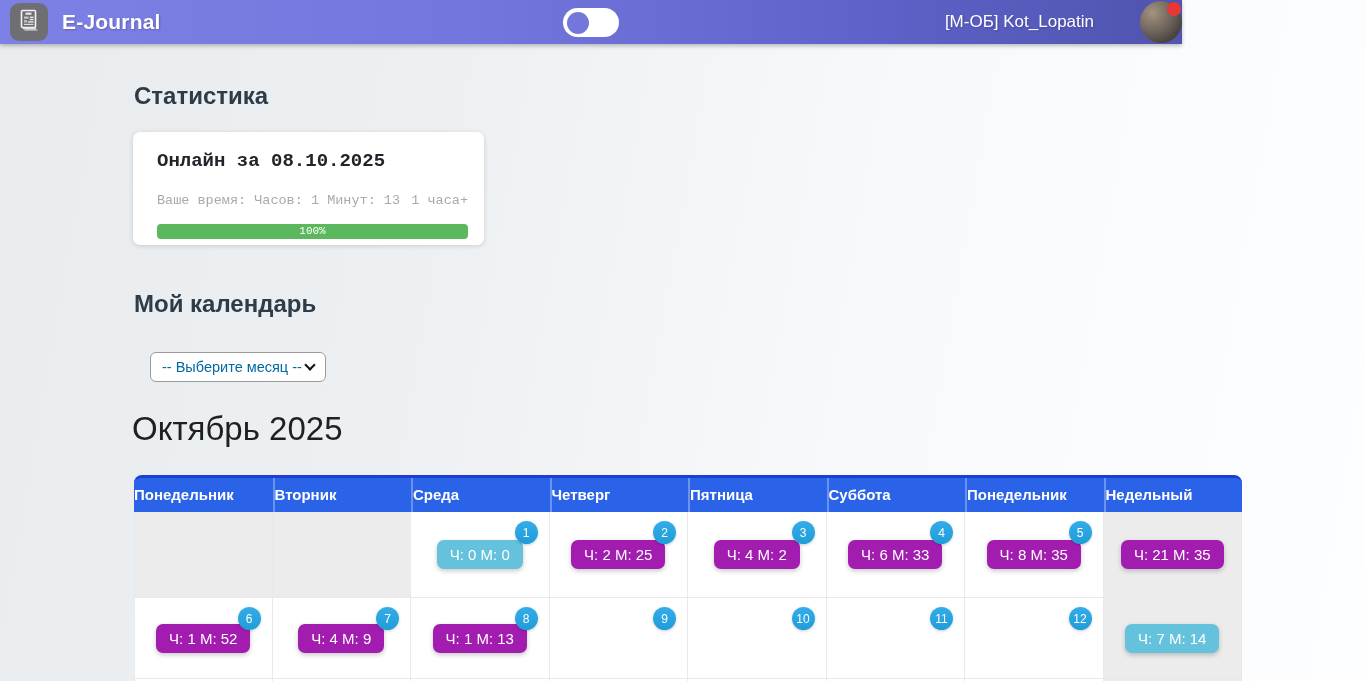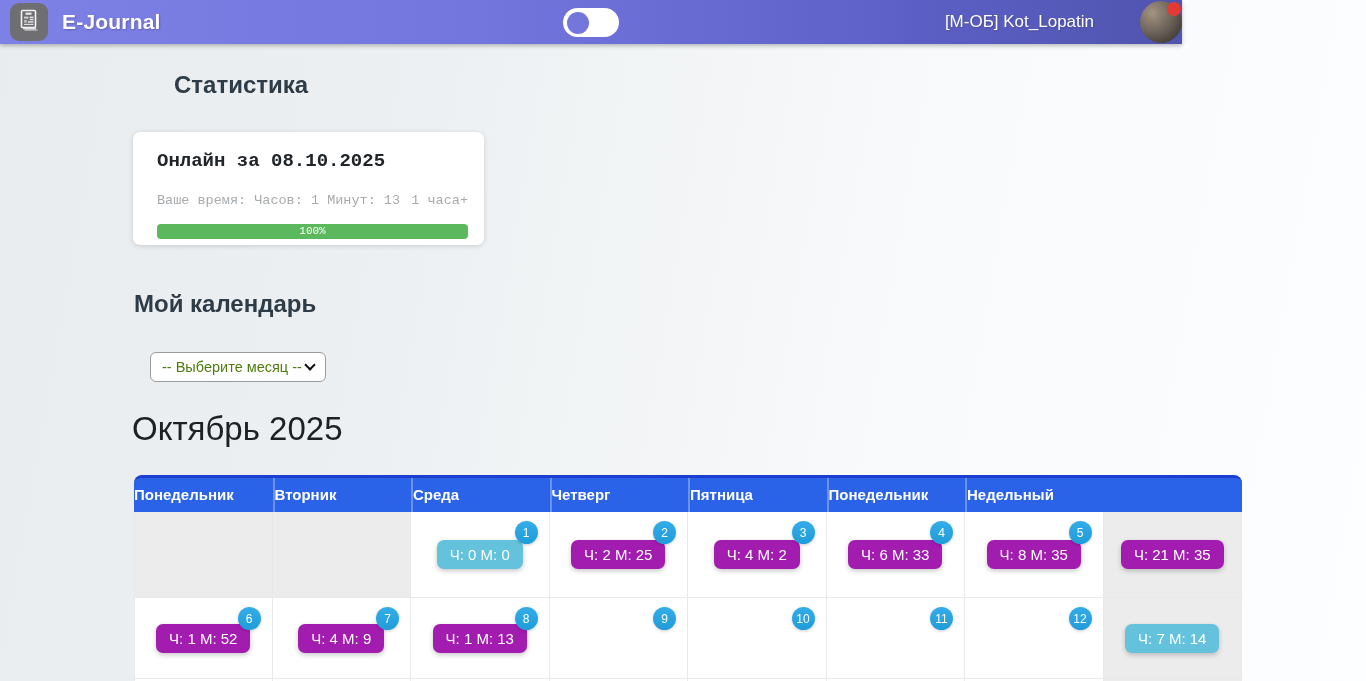--- a/index.html
+++ b/index.html
@@ -45,21 +45,21 @@
   }
   .avatar .dot {
     position:absolute; top:1px; right:1px; width:14px; height:14px;
     border-radius:50%; background:#e53935;
   }
 
   
   .section-title {
     position:absolute; left:134px; color:#2e3c48; font-size:24px; font-weight:bold;
   }
-  #stats-title { top:71px;margin-left:40px; }
+  #stats-title { top:82px; }
   #calendar-title { top:290px; }
 
   .stat-card {
     position:absolute; left:133px; top:132px; width:351px; height:113px;
     background:#fff; border-radius:7px; box-shadow:0 1px 5px rgba(0,0,0,.15);
     padding:18px 16px 0 24px;
     font-family:Liberation Mono, monospace;
   }
   .card-title { font-size:19px; font-weight:bold; color:#212529; margin-bottom:21px; }
   .time-row { display:flex; justify-content:space-between; align-items:baseline;
@@ -67,21 +67,21 @@
   .progress {
     height:15px; border-radius:4px; background:#5cb85c; color:#fff;
     font-size:11px; line-height:15px; text-align:center;margin-top:16px;
   }
 
   
   .select {
     position:absolute; left:150px; top:352px; width:176px; height:30px;
     background:#fff; border:1px solid #9b9b9b; border-radius:6px;
     display:flex; align-items:center; justify-content:space-between;
-    padding:0 11px; font-size:14.5px; color:#4d7c0f; cursor:pointer;
+    padding:0 11px; font-size:14.5px; color:#0369a1; cursor:pointer;
   }
   .chev {
     width:8px; height:8px; border-right:2px solid #111; border-bottom:2px solid #111;
     transform:rotate(45deg); margin-top:-4px;
   }
 
   
   .month-title {
     position:absolute; left:132px; top:410px; font-size:33px; font-weight:400;
     color:#1d2124;
@@ -179,20 +179,21 @@
 
 <div class="month-title">Октябрь 2025</div>
 
 <div class="calendar">
   <div class="cal-head">
     <div class="th">Понедельник</div>
     <div class="th">Вторник</div>
     <div class="th">Среда</div>
     <div class="th">Четверг</div>
     <div class="th">Пятница</div>
+    <div class="th">Суббота</div>
     <div class="th">Понедельник</div>
     <div class="th">Недельный</div>
   </div>
 
   <div class="cal-row row-0">
     <div class="cell gray"></div>
     <div class="cell gray"></div>
     <div class="cell">
       <span class="day-circle">1</span>
       <span class="time-badge blue">Ч: 0 М: 0</span>

